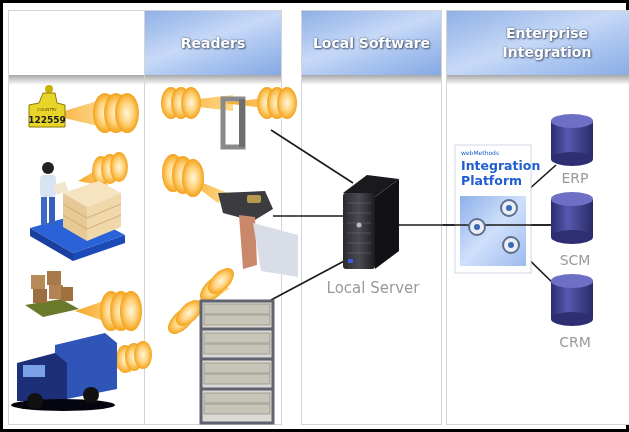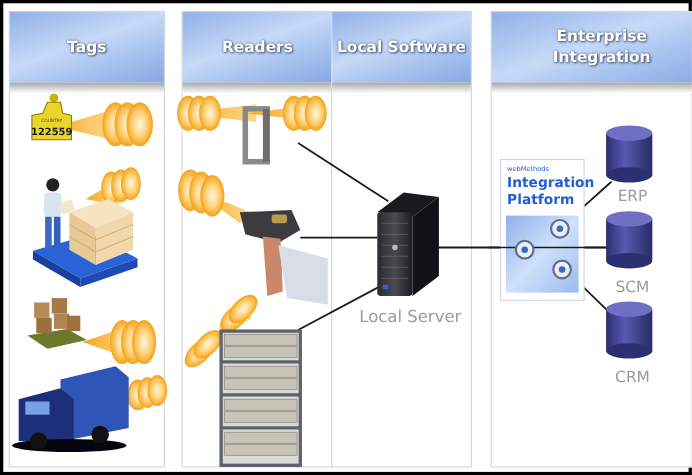--- a/index.html
+++ b/index.html
@@ -15,32 +15,29 @@
          background: linear-gradient(#a7a7a7, #ffffff); }
   svg.ov { position: absolute; left: 0; top: 0; }
   .lbl { font-family: "DejaVu Sans", sans-serif; fill: #9a9a9a; }
 </style>
 </head>
 <body>
 
 <div class="canvas">
 
   <div class="col" style="left:5px;width:142px;">
-    <div class="hdr">
-        <span>Tags</span>
-      </div>
-    <div class="hdr-shadow"></div>
-  </div>
-  <div class="col" style="left:162px;width:138px;">
+    <div class="hdr-shadow"></div>
+  </div>
+  <div class="col" style="left:141px;width:138px;">
     <div class="hdr">
         <span>Readers</span>
       </div>
     <div class="hdr-shadow"></div>
   </div>
-  <div class="col" style="left:298px;width:128px;">
+  <div class="col" style="left:298px;width:141px;">
     <div class="hdr">
       <div>
           <div>Local Software</div>
         </div>
     </div>
     <div class="hdr-shadow"></div>
   </div>
   <div class="col" style="left:443px;width:202px;">
     <div class="hdr">
       <div>

